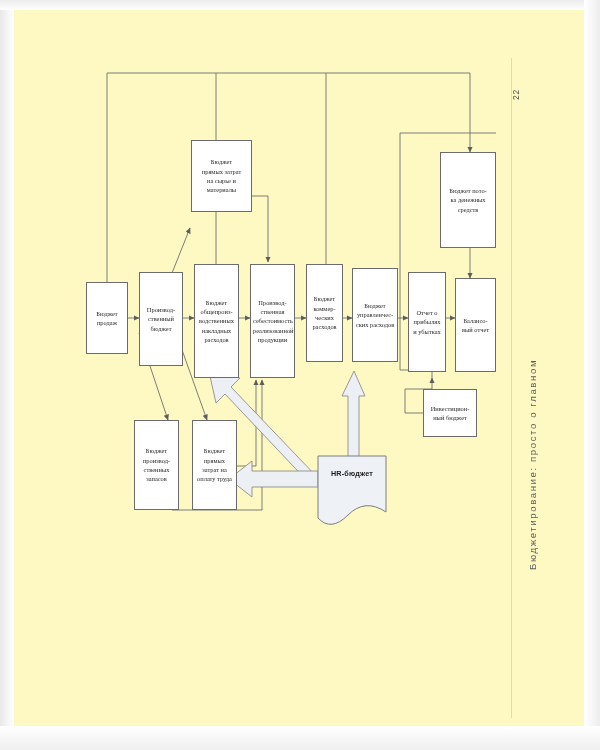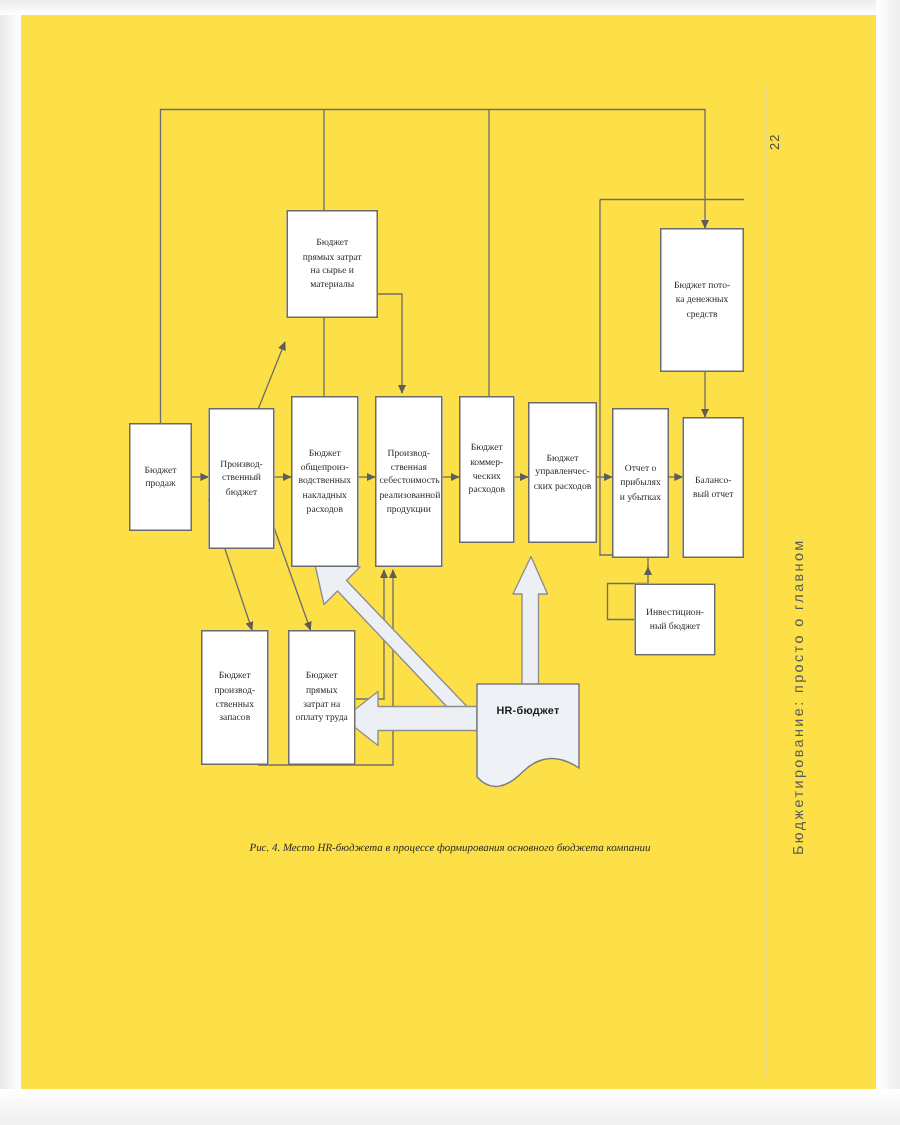--- a/index.html
+++ b/index.html
@@ -6,21 +6,21 @@
   body{
     width:600px;height:750px;
     background:#ffffff;
     font-family:"Liberation Serif", serif;
     color:#1a1a1a;
     overflow:hidden;
     position:relative;
   }
   #page{
     position:absolute;inset:0;
-    background:#fde047;
+    background:#fef9c3;
   }
   
   .scan-left{position:absolute;left:0;top:0;width:14px;height:750px;background:linear-gradient(90deg,#e8e8e8 0%,#f7f7f7 60%,#ffffff 100%);}
   .scan-top{position:absolute;left:0;top:0;width:600px;height:10px;background:linear-gradient(180deg,#ececec 0%,#ffffff 100%);}
   .scan-right{position:absolute;right:0;top:0;width:16px;height:750px;background:linear-gradient(270deg,#ededed 0%,#fafafa 70%,#ffffff 100%);}
   .scan-bottom{position:absolute;left:0;bottom:0;width:600px;height:24px;background:linear-gradient(0deg,#efefef 0%,#ffffff 100%);}
 
   #diagram{position:absolute;left:0;top:0;width:600px;height:600px;}
   #svg-layer{position:absolute;left:0;top:0;width:600px;height:600px;}
 
@@ -204,17 +204,16 @@
     <div class="node n-sm" style="left:192px;top:420px;width:45px;height:90px;">
       <span>Бюджет<br>прямых<br>затрат на<br>оплату труда</span>
     </div>
 
     <div class="hrbox" style="left:318px;top:456px;width:68px;height:62px;">
       <span>HR-бюджет</span>
     </div>
 
   </div>
 
-  <div class="caption">Рис. 4. Место HR-бюджета в процессе формирования основного бюджета компании</div>
 
   <div class="rot-text" id="running-head">Бюджетирование: просто о главном</div>
   <div class="rot-text" id="page-number">22</div>
 </div>
 
 </body></html>

